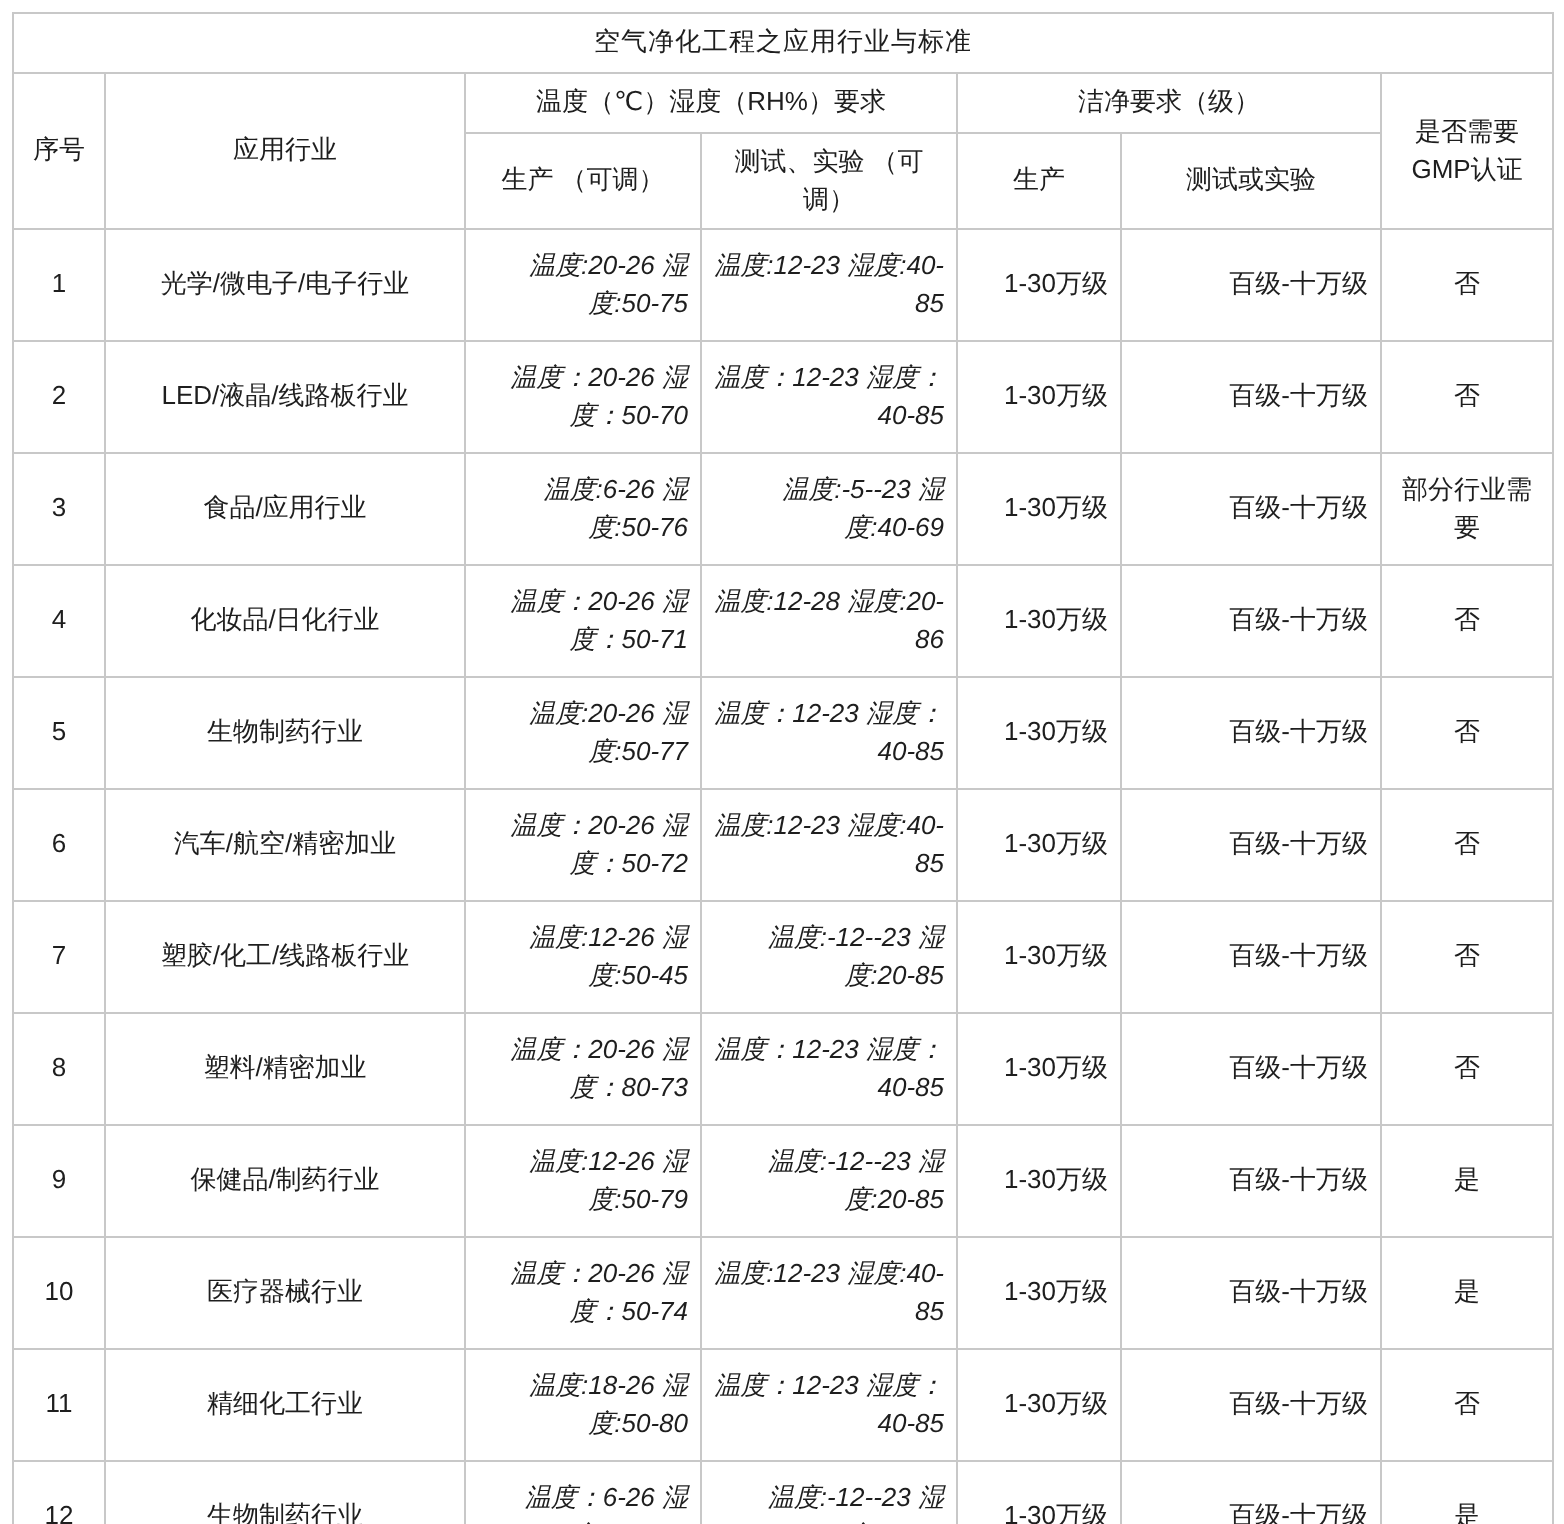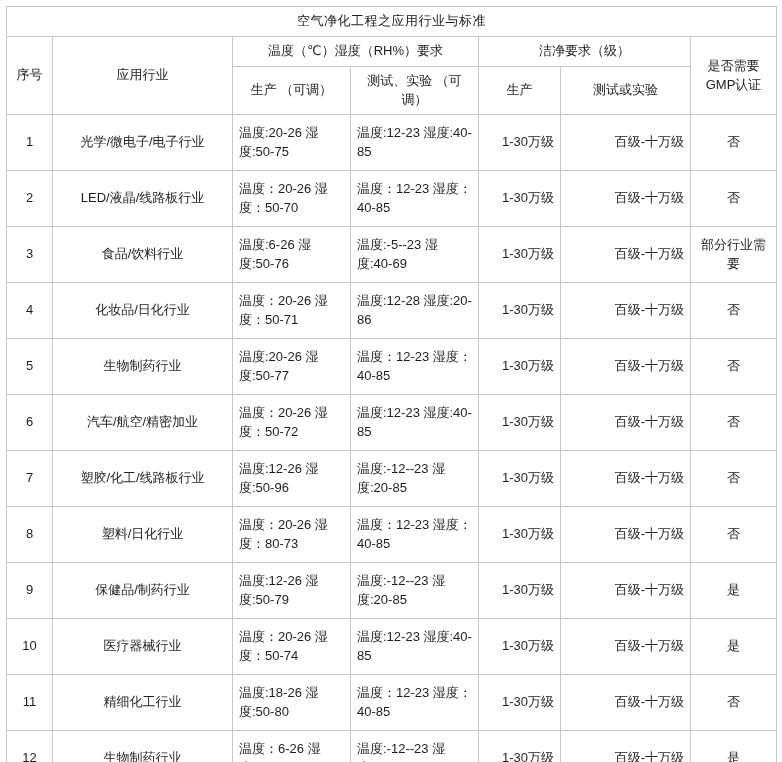--- a/index.html
+++ b/index.html
@@ -51,24 +51,25 @@
   }
   .c-idx {
     text-align: center;
     font-size: 13px;
   }
   .c-industry {
     text-align: center;
     font-size: 13px;
   }
   .c-cond {
-    text-align: left;
+    text-align: right;
     font-size: 12.5px;
     padding: 6px 10px 6px 10px;
     line-height: 1.55;
+    font-style: italic;
   }
   .c-clean {
     text-align: right;
     font-size: 12.5px;
   }
   .c-gmp {
     text-align: center;
     font-size: 12.5px;
   }
   col.w-idx { width: 46px; }
@@ -125,21 +126,21 @@
         <td class="c-idx">2</td>
         <td class="c-industry">LED/液晶/线路板行业</td>
         <td class="c-cond">温度：20-26 湿度：50-70</td>
         <td class="c-cond">温度：12-23 湿度：40-85</td>
         <td class="c-clean">1-30万级</td>
         <td class="c-clean">百级-十万级</td>
         <td class="c-gmp">否</td>
       </tr>
       <tr class="row-h">
         <td class="c-idx">3</td>
-        <td class="c-industry">食品/饮料行业</td>
+        <td class="c-industry">食品/应用行业</td>
         <td class="c-cond">温度:6-26 湿度:50-76</td>
         <td class="c-cond">温度:-5--23 湿度:40-69</td>
         <td class="c-clean">1-30万级</td>
         <td class="c-clean">百级-十万级</td>
         <td class="c-gmp">部分行业需要</td>
       </tr>
       <tr class="row-h">
         <td class="c-idx">4</td>
         <td class="c-industry">化妆品/日化行业</td>
         <td class="c-cond">温度：20-26 湿度：50-71</td>
@@ -162,29 +163,29 @@
         <td class="c-industry">汽车/航空/精密加业</td>
         <td class="c-cond">温度：20-26 湿度：50-72</td>
         <td class="c-cond">温度:12-23 湿度:40-85</td>
         <td class="c-clean">1-30万级</td>
         <td class="c-clean">百级-十万级</td>
         <td class="c-gmp">否</td>
       </tr>
       <tr class="row-h">
         <td class="c-idx">7</td>
         <td class="c-industry">塑胶/化工/线路板行业</td>
-        <td class="c-cond">温度:12-26 湿度:50-96</td>
+        <td class="c-cond">温度:12-26 湿度:50-45</td>
         <td class="c-cond">温度:-12--23 湿度:20-85</td>
         <td class="c-clean">1-30万级</td>
         <td class="c-clean">百级-十万级</td>
         <td class="c-gmp">否</td>
       </tr>
       <tr class="row-h">
         <td class="c-idx">8</td>
-        <td class="c-industry">塑料/日化行业</td>
+        <td class="c-industry">塑料/精密加业</td>
         <td class="c-cond">温度：20-26 湿度：80-73</td>
         <td class="c-cond">温度：12-23 湿度：40-85</td>
         <td class="c-clean">1-30万级</td>
         <td class="c-clean">百级-十万级</td>
         <td class="c-gmp">否</td>
       </tr>
       <tr class="row-h">
         <td class="c-idx">9</td>
         <td class="c-industry">保健品/制药行业</td>
         <td class="c-cond">温度:12-26 湿度:50-79</td>

